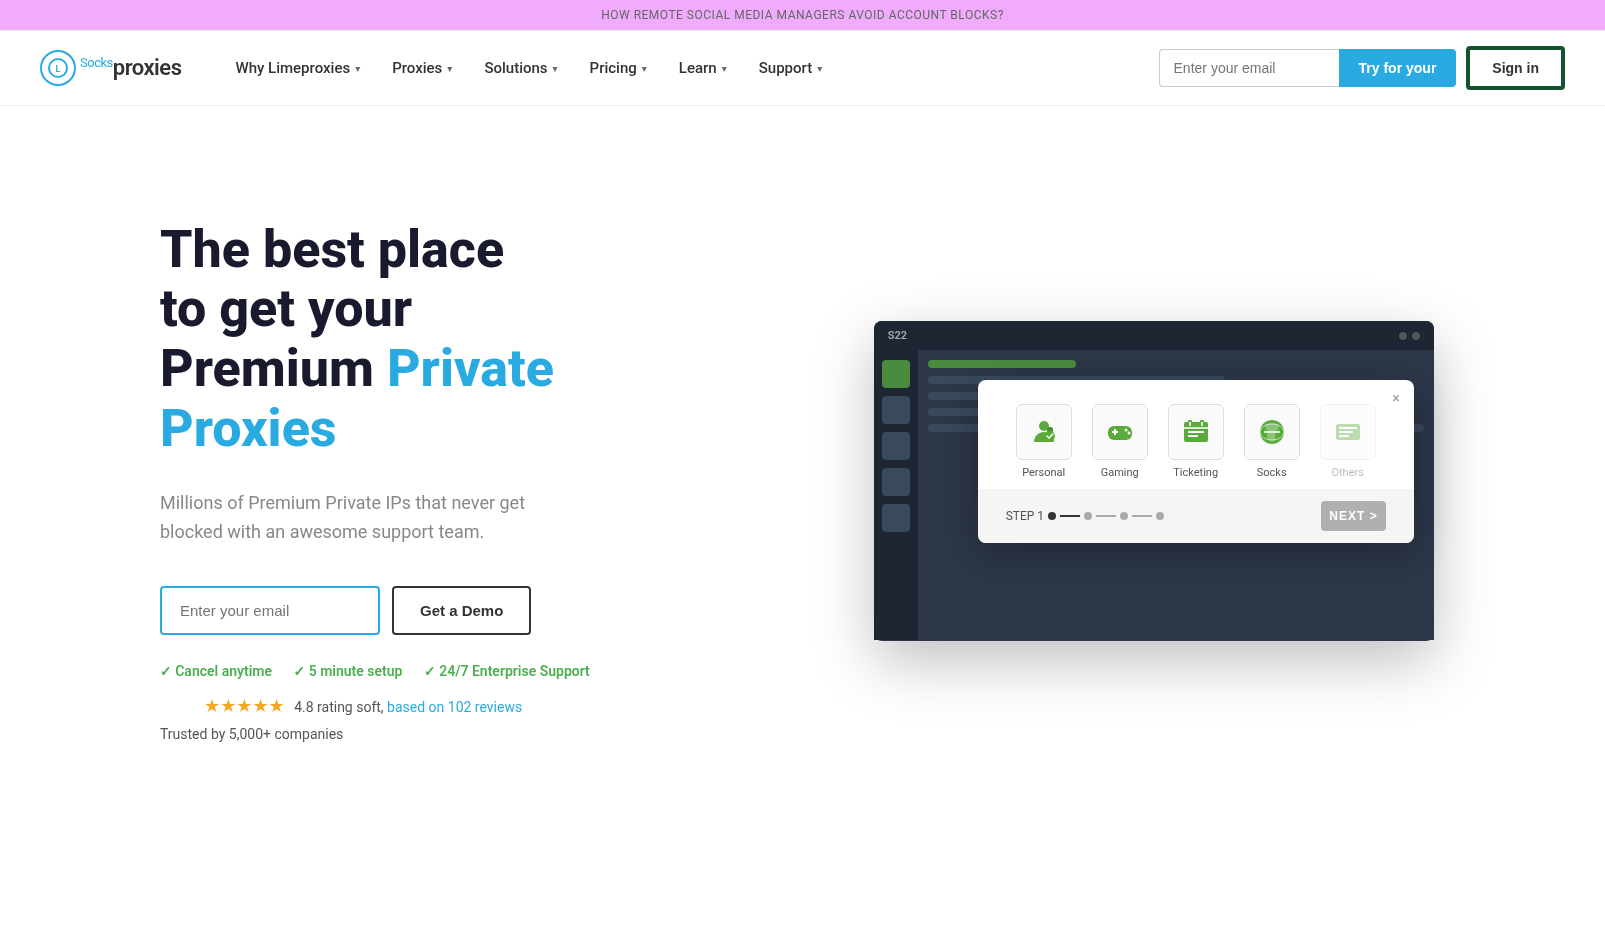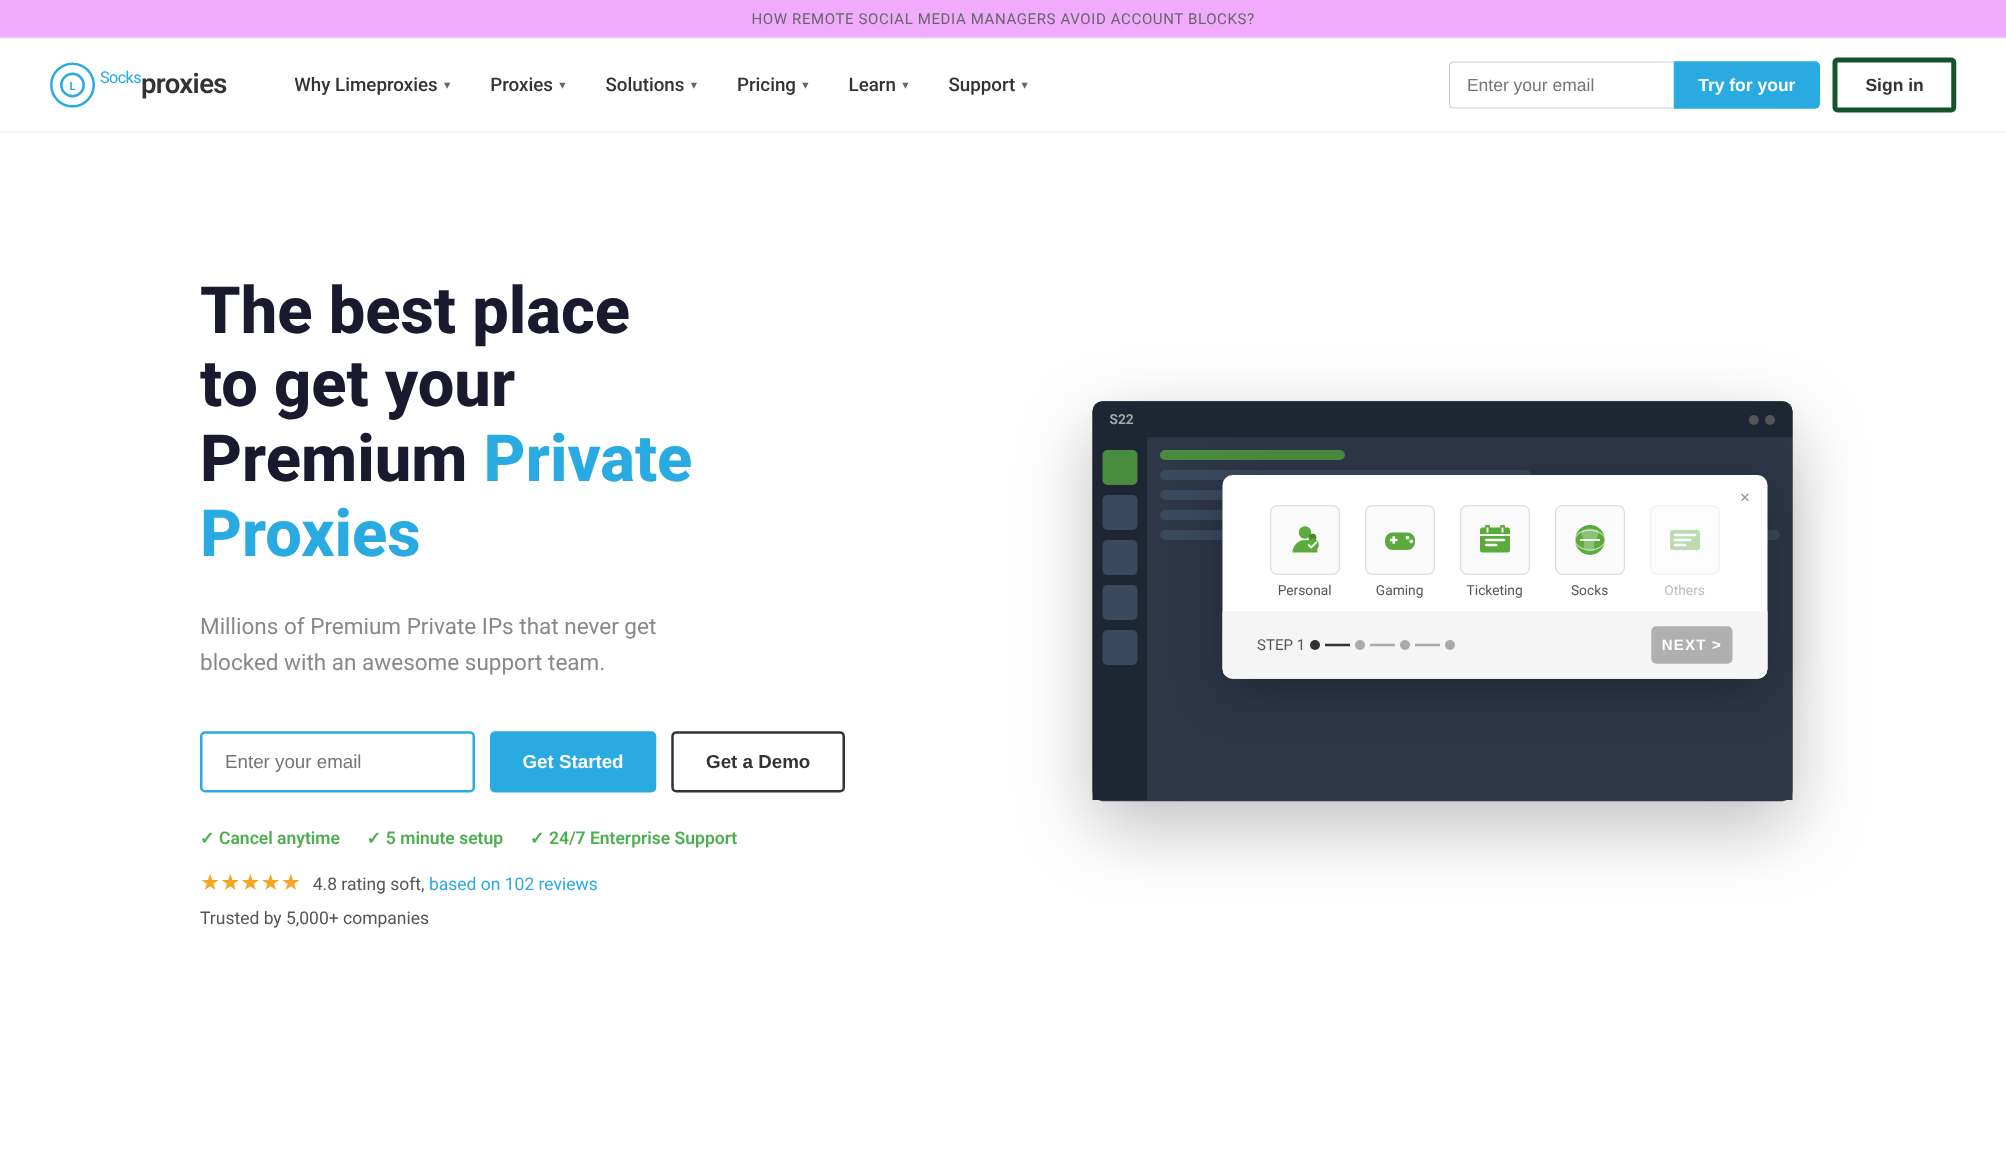--- a/index.html
+++ b/index.html
@@ -180,20 +180,21 @@
       margin-right: 18px;
     }
     .trust-row .check {
       color: #4caf50;
       font-weight: 600;
     }
     .rating-row {
       font-size: 14px;
       color: #555;
       margin-bottom: 10px;
+      margin-left: 44px;
     }
     .stars {
       color: #f5a623;
       font-size: 18px;
       margin-right: 6px;
     }
     .rating-link {
       color: #29abe2;
       text-decoration: none;
     }
@@ -458,21 +459,20 @@
     <h1 class="hero-heading">
       <span>The best place</span><br>
       <span>to get your</span><br>
       <span>Premium </span><span class="blue">Private</span><br>
       <span class="blue">Proxies</span>
     </h1>
     <p class="hero-subtext">Millions of Premium Private IPs that never get blocked with an awesome support team.</p>
 
     <div class="hero-cta">
       <input class="email-input-hero" type="email" placeholder="Enter your email" style="">
-      <button class="get-started-btn">Get Started</button>
       <button class="get-demo-btn">Get a Demo</button>
     </div>
 
     <div class="trust-row">
       <span class="check">✓ Cancel anytime</span>
       <span class="check">✓ 5 minute setup</span>
       <span class="check">✓ 24/7 Enterprise Support</span>
     </div>
 
     <div class="rating-row">

